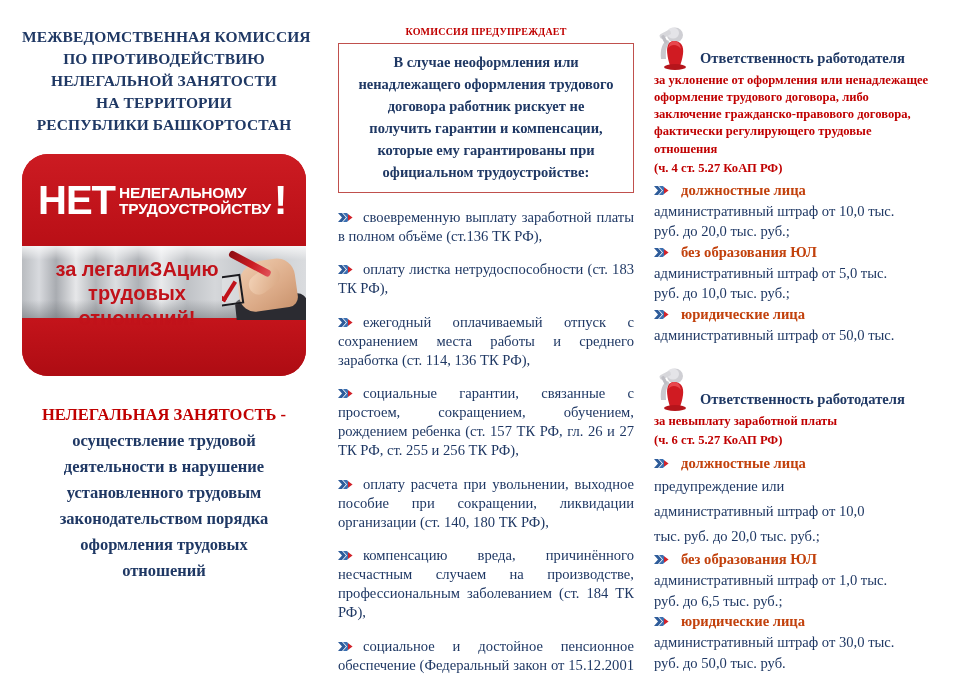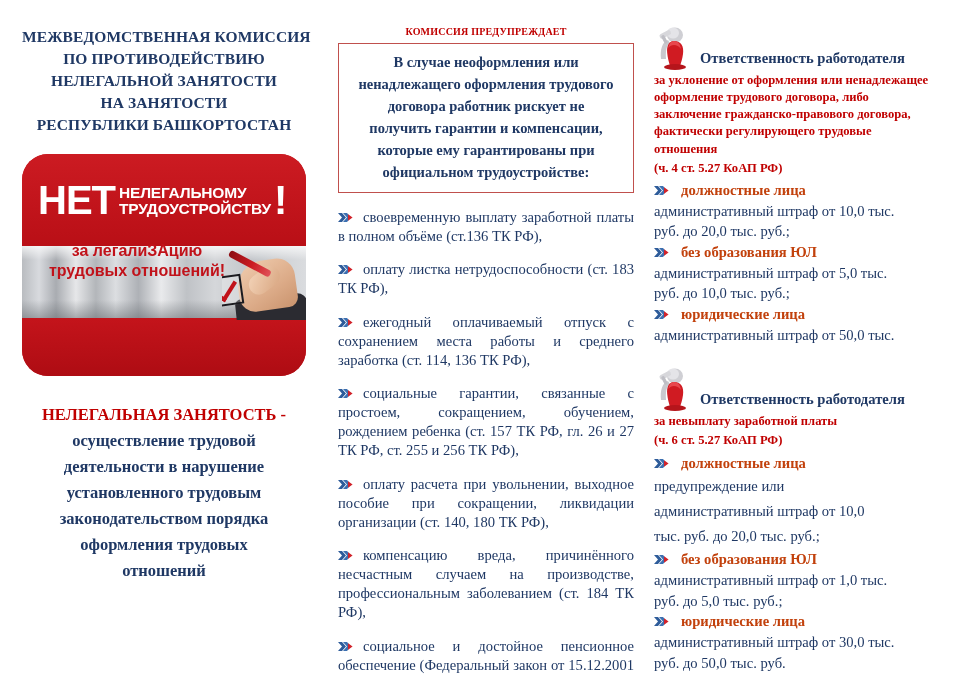--- a/index.html
+++ b/index.html
@@ -132,24 +132,24 @@
     font-size: 40px;
     font-weight: bold;
     line-height: 0.92;
     margin-left: 3px;
     color: #ffffff;
   }
 
   .poster-sub {
     position: absolute;
     left: 20px;
-    top: 87px;
+    top: 103px;
     width: 190px;
     font-family: "Liberation Sans", "DejaVu Sans", sans-serif;
-    font-size: 16px;
+    font-size: 20px;
     font-weight: bold;
     line-height: 1.22;
     color: #C1121A;
     text-align: center;
   }
   .poster-sub span { display: block; }
 
   
   .poster-hand {
     position: absolute;
@@ -331,21 +331,21 @@
 <body>
 
 <div class="page">
 
   <div class="col col-left">
 
     <div class="org-title">
       <span class="line">МЕЖВЕДОМСТВЕННАЯ КОМИССИЯ</span>
       <span class="line">ПО ПРОТИВОДЕЙСТВИЮ</span>
       <span class="line">НЕЛЕГАЛЬНОЙ ЗАНЯТОСТИ</span>
-      <span class="line">НА ЗАНЯТОСТИ</span>
+      <span class="line">НА ТЕРРИТОРИИ</span>
       <span class="line">РЕСПУБЛИКИ БАШКОРТОСТАН</span>
     </div>
 
     <div class="poster">
       <div class="poster-red-top"></div>
       <div class="poster-silver"></div>
       <div class="poster-red-bottom"></div>
 
       <div class="poster-headline">
         <span class="poster-net">НЕТ</span>
@@ -537,21 +537,21 @@
       </div>
 
       <div class="pen-item">
         <div class="pen-head"><span class="arrow"><svg width="15" height="11" viewBox="0 0 15 11">
                 <path d="M0 1 L4 1 L8 5.5 L4 10 L0 10 L4 5.5 Z" fill="#2E5C9A"></path>
                 <path d="M5 1 L9 1 L13 5.5 L9 10 L5 10 L9 5.5 Z" fill="#3C6FB0"></path>
                 <path d="M10 2.2 L14.6 5.5 L10 8.8 Z" fill="#D2232A"></path>
               </svg></span><span>без образования ЮЛ</span></div>
         <div class="pen-body">
           <span class="line">административный штраф от 1,0 тыс.</span>
-          <span class="line">руб. до 5,0 тыс. руб.;</span>
+          <span class="line">руб. до 6,5 тыс. руб.;</span>
         </div>
       </div>
 
       <div class="pen-item">
         <div class="pen-head"><span class="arrow"><svg width="15" height="11" viewBox="0 0 15 11">
                 <path d="M0 1 L4 1 L8 5.5 L4 10 L0 10 L4 5.5 Z" fill="#2E5C9A"></path>
                 <path d="M5 1 L9 1 L13 5.5 L9 10 L5 10 L9 5.5 Z" fill="#3C6FB0"></path>
                 <path d="M10 2.2 L14.6 5.5 L10 8.8 Z" fill="#D2232A"></path>
               </svg></span><span>юридические лица</span></div>
         <div class="pen-body">

